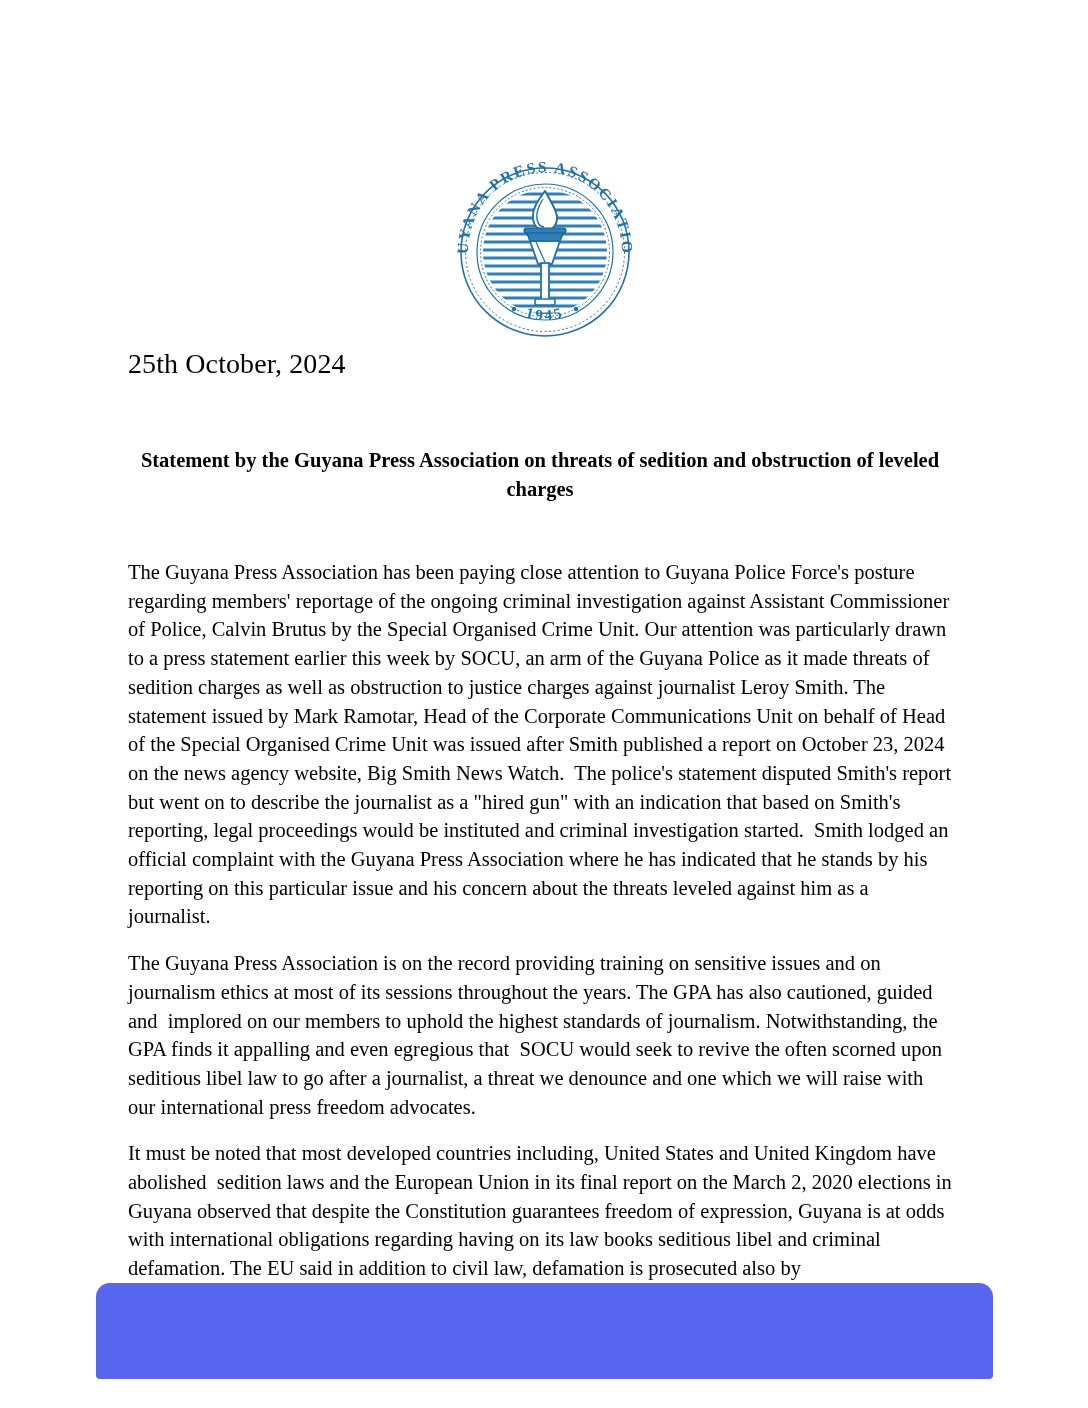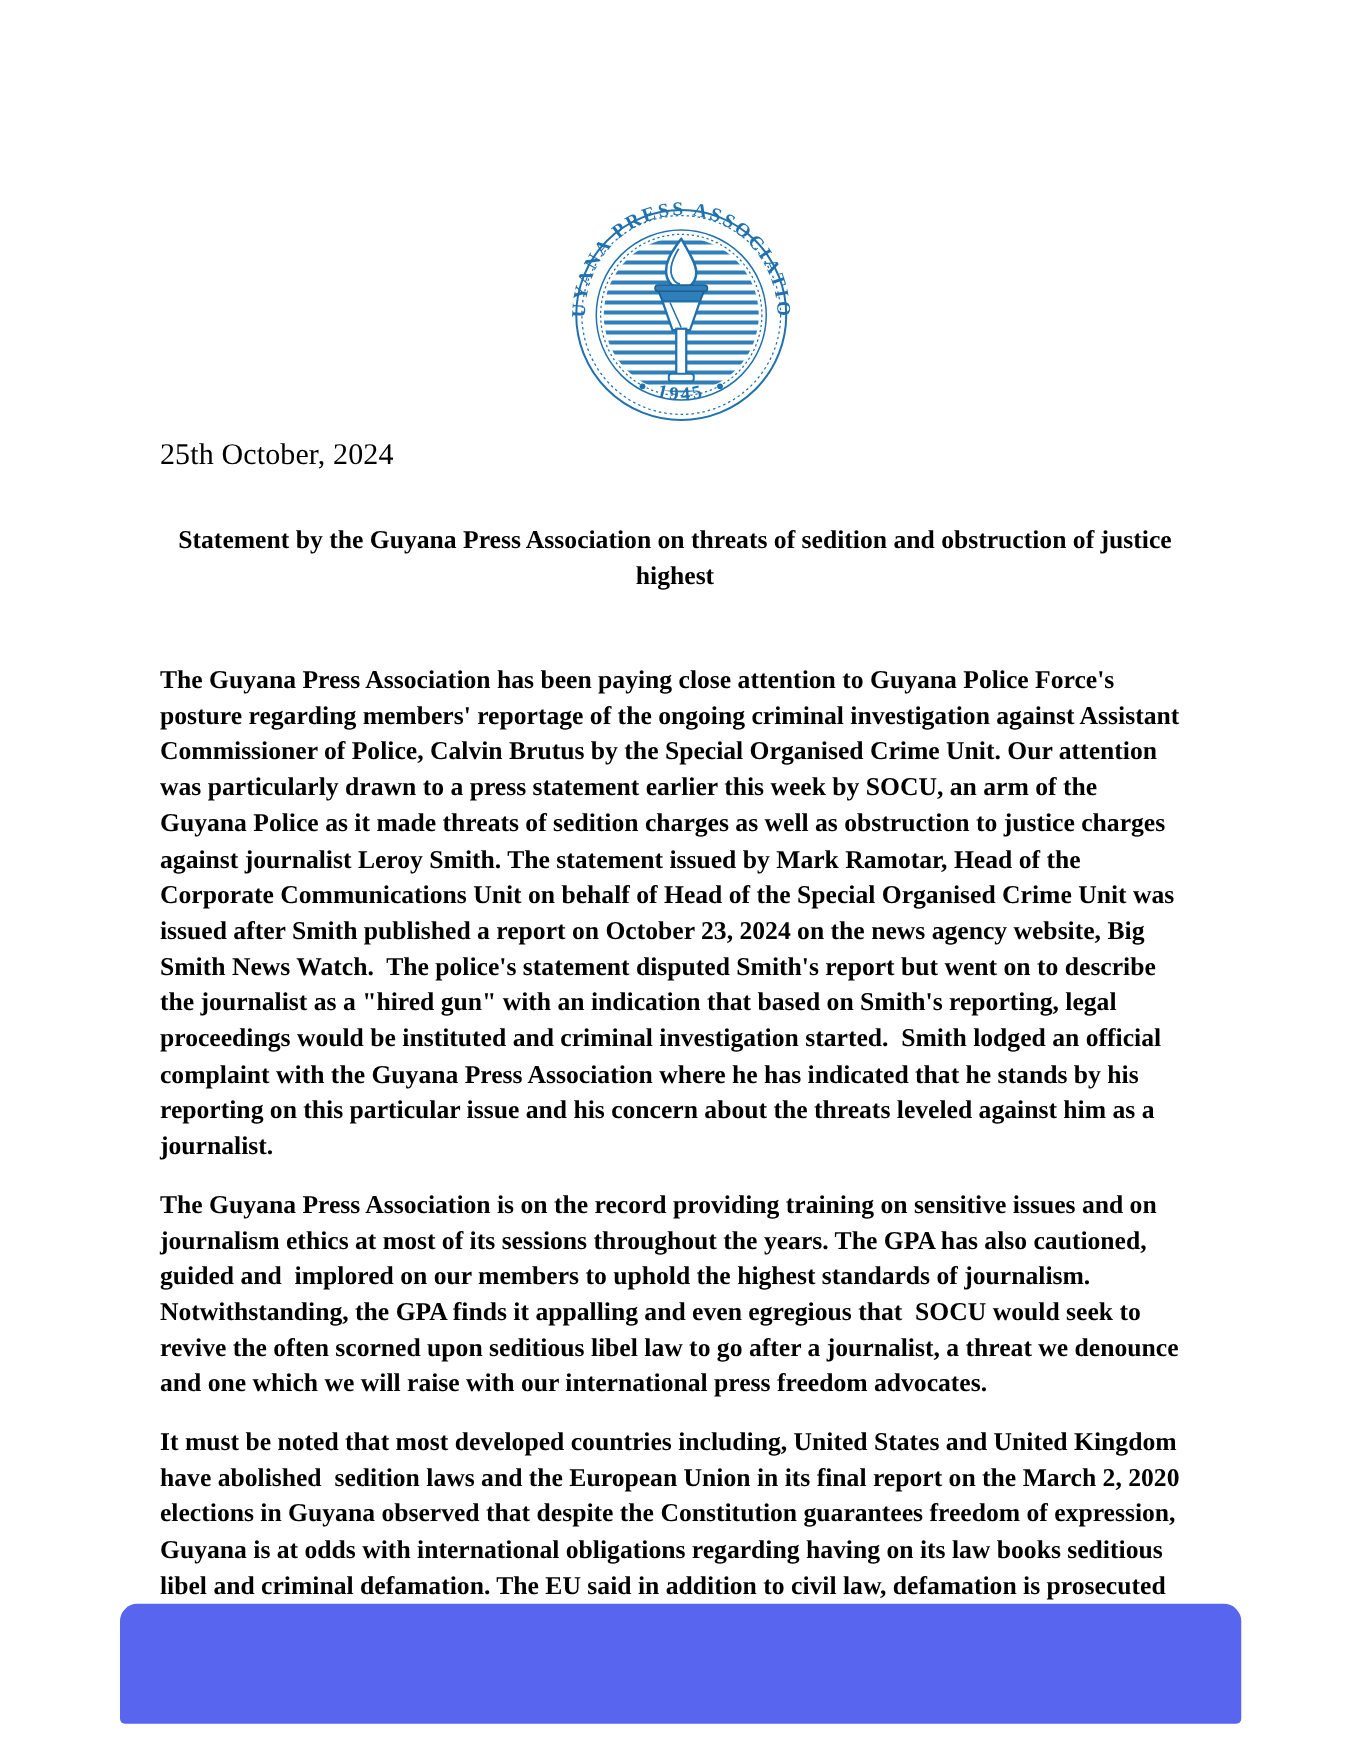--- a/index.html
+++ b/index.html
@@ -36,42 +36,41 @@
 
   
   .doc-body {
     position: absolute;
     left: 128px;
     top: 350px;
     width: 824px;
   }
 
   .date-line {
-    font-size: 24px;
+    font-size: 28px;
     line-height: 28px;
-    margin: 0 0 40px 0;
+    margin: 0 0 68px 0;
     letter-spacing: 0.1px;
   }
 
   .doc-title {
     font-size: 20.5px;
     font-weight: bold;
     line-height: 29px;
     text-align: center;
     margin: 0 0 54px 0;
     padding: 0 2px;
   }
 
   .para {
     font-size: 20.5px;
     line-height: 28.7px;
     margin: 0 0 18px 0;
     text-align: left;
     white-space: pre-wrap;
-    font-weight: bold;
   }
   .para:last-child { margin-bottom: 16px; }
 
   
   .blue-overlay {
     position: absolute;
     left: 96px;
     top: 1283px;
     width: 897px;
     height: 96px;
@@ -142,21 +141,21 @@
 
       <circle cx="68" cy="151" r="2.3" fill="#2071ae"></circle>
       <circle cx="130" cy="151" r="2.3" fill="#2071ae"></circle>
     </svg>
   </div>
 
   <div class="doc-body">
 
     <div class="date-line">25th October, 2024</div>
 
-    <div class="doc-title">Statement by the Guyana Press Association on threats of sedition and obstruction of  justice highest</div>
+    <div class="doc-title">Statement by the Guyana Press Association on threats of sedition and obstruction of  leveled charges</div>
 
     <p class="para">The Guyana Press Association has been paying close attention to Guyana Police Force's posture regarding members' reportage of the ongoing criminal investigation against Assistant Commissioner of Police, Calvin Brutus by the Special Organised Crime Unit. Our attention was particularly drawn to a press statement earlier this week by SOCU, an arm of the Guyana Police as it made threats of sedition charges as well as obstruction to justice charges against journalist Leroy Smith. The statement issued by Mark Ramotar, Head of the Corporate Communications Unit on behalf of Head of the Special Organised Crime Unit was issued after Smith published a report on October 23, 2024 on the news agency website, Big Smith News Watch.  The police's statement disputed Smith's report but went on to describe the journalist as a "hired gun" with an indication that based on Smith's reporting, legal proceedings would be instituted and criminal investigation started.  Smith lodged an official complaint with the Guyana Press Association where he has indicated that he stands by his reporting on this particular issue and his concern about the threats leveled against him as a journalist.</p>
 
     <p class="para">The Guyana Press Association is on the record providing training on sensitive issues and on journalism ethics at most of its sessions throughout the years. The GPA has also cautioned, guided and  implored on our members to uphold the highest standards of journalism. Notwithstanding, the GPA finds it appalling and even egregious that  SOCU would seek to revive the often scorned upon seditious libel law to go after a journalist, a threat we denounce and one which we will raise with our international press freedom advocates.</p>
 
     <p class="para">It must be noted that most developed countries including, United States and United Kingdom have abolished  sedition laws and the European Union in its final report on the March 2, 2020 elections in Guyana observed that despite the Constitution guarantees freedom of expression, Guyana is at odds with international obligations regarding having on its law books seditious libel and criminal defamation. The EU said in addition to civil law, defamation is prosecuted also by</p>
 
   </div>
 
   <div class="blue-overlay"></div>

